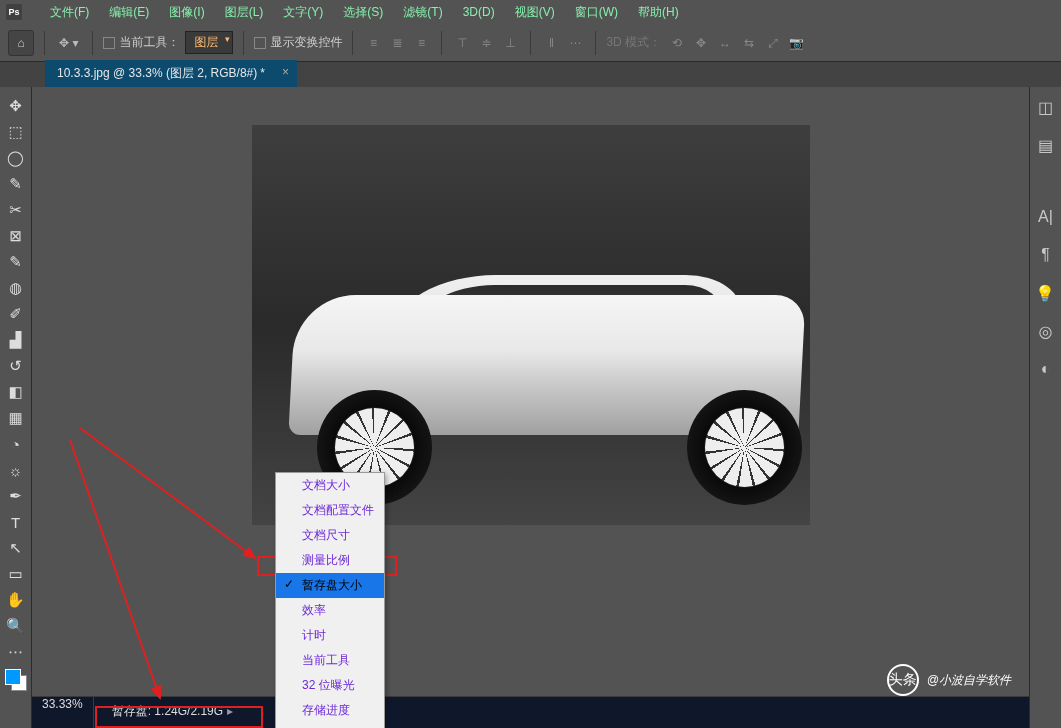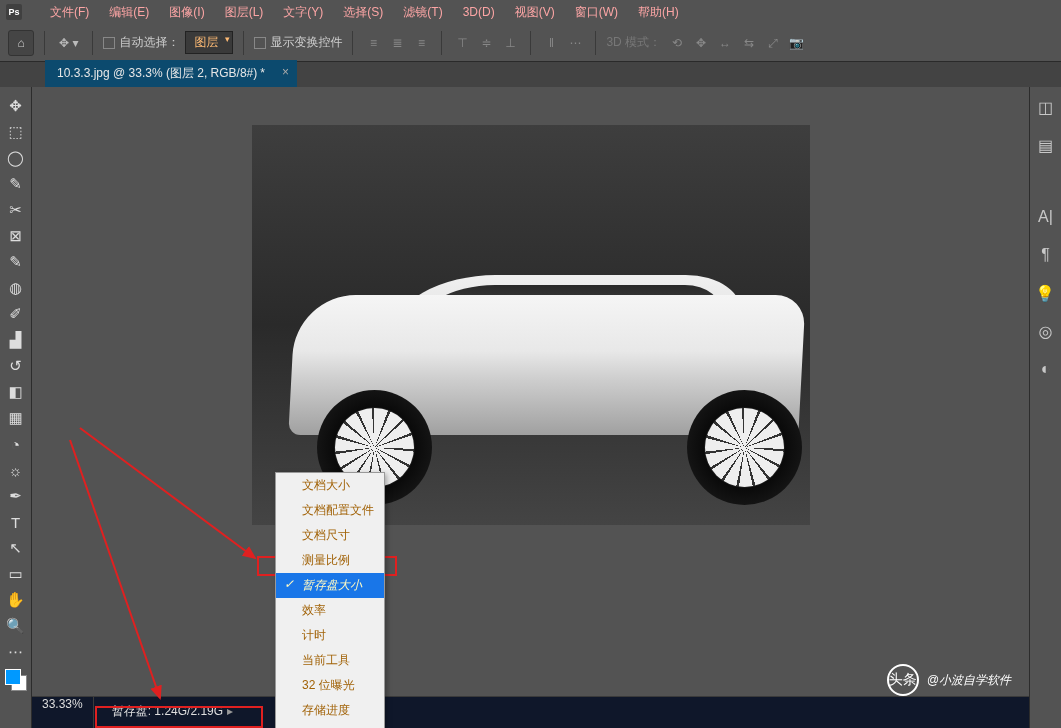--- a/index.html
+++ b/index.html
@@ -1,19 +1,19 @@
 <!DOCTYPE html>
 <html><head>
 <meta charset="utf-8">
 <style>
 * { margin: 0; padding: 0; box-sizing: border-box; font-family: "Microsoft YaHei", sans-serif; font-size: 12px; }
 body { background: #535353; width: 1061px; height: 728px; overflow: hidden; position: relative; }
 .menubar { height: 24px; background: #535353; display: flex; align-items: center; padding-left: 6px; }
 .ps-logo { width: 16px; height: 16px; background: #404040; color: #fff; font-weight: bold; font-size: 9px; display: flex; align-items: center; justify-content: center; border-radius: 2px; margin-right: 18px; }
-.menubar .menuitem { color: #fca5a5; padding: 0 10px; cursor: pointer; }
+.menubar .menuitem { color: #86efac; padding: 0 10px; cursor: pointer; }
 .optionsbar { height: 38px; background: #535353; border-bottom: 1px solid #2a2a2a; display: flex; align-items: center; padding: 0 8px; gap: 6px; }
 .home-btn { width: 26px; height: 26px; background: #454545; display: flex; align-items: center; justify-content: center; color: #ccc; border: 1px solid #333; border-radius: 3px; }
 .opt-sep { width: 1px; height: 24px; background: #3a3a3a; margin: 0 4px; }
 .opt-icon { color: #bbb; padding: 2px 4px; }
 .opt-chk { display: flex; align-items: center; gap: 4px; color: #ccc; }
 .opt-chk .box { width: 12px; height: 12px; border: 1px solid #888; }
 .opt-dd { background: #3a3a3a; border: 1px solid #222; padding: 2px 14px 2px 8px; color: #fdba74; position: relative; }
 .opt-dd::after { content: "▾"; position: absolute; right: 3px; top: 2px; font-size: 9px; }
 .opt-iconset { display: flex; gap: 4px; }
 .opt-iconset span { width: 20px; height: 18px; display: flex; align-items: center; justify-content: center; color: #888; }
@@ -40,22 +40,22 @@
 .swatch .fg { position: absolute; width: 16px; height: 16px; background: #0099ff; border: 1px solid #fff; left: 0; top: 0; z-index: 2; }
 .swatch .bg { position: absolute; width: 16px; height: 16px; background: #fff; border: 1px solid #888; right: 0; bottom: 0; }
 .rightpanel { position: absolute; right: 0; top: 87px; bottom: 0; width: 32px; background: #535353; border-left: 1px solid #2c2c2c; display: flex; flex-direction: column; align-items: center; padding-top: 8px; gap: 14px; }
 .rp-icon { width: 24px; height: 24px; display: flex; align-items: center; justify-content: center; color: #c8c8c8; font-size: 16px; }
 .statusbar { position: absolute; bottom: 0; left: 32px; right: 32px; height: 32px; background: #0f172a; border-top: 1px solid #3a3a3a; display: flex; color: #ddd; font-size: 11px; }
 .sb-zoom { padding: 0 10px; border-right: 1px solid #3a3a3a; }
 .sb-info { padding: 6px 18px; }
 .sb-tri { color: #999; margin-left: 4px; }
 .red-box { position: absolute; border: 2px solid #e02020; pointer-events: none; }
 .context-menu { position: absolute; left: 275px; top: 472px; width: 110px; background: #f0f0f0; border: 1px solid #999; box-shadow: 2px 2px 5px rgba(0,0,0,0.3); z-index: 50; }
-.cm-item { padding: 4px 10px 4px 26px; color: #a16207; font-size: 12px; position: relative; cursor: pointer; }
-.cm-item.sel { background: #1976e8; color: #fef9c3; font-style: italic; }
+.cm-item { padding: 4px 10px 4px 26px; color: #6d28d9; font-size: 12px; position: relative; cursor: pointer; }
+.cm-item.sel { background: #1976e8; color: #000000; }
 .cm-item.sel::before { content: "✓"; position: absolute; left: 8px; }
 .arrow-line { position: absolute; background: transparent; pointer-events: none; z-index: 30; }
 .watermark { position: absolute; bottom: 32px; right: 50px; color: #fff; font-size: 24px; font-style: italic; display: flex; align-items: center; gap: 8px; }
 .wm-logo { width: 32px; height: 32px; border: 2px solid #fff; border-radius: 50%; display: flex; align-items: center; justify-content: center; font-size: 14px; font-style: normal; }
 .opt-faded { color: #777; }
 </style>
 </head>
 <body>
 
 <div class="menubar">
@@ -73,21 +73,21 @@
   <div class="menuitem">帮助(H)</div>
 </div>
 
 <div class="optionsbar">
   <div class="home-btn">⌂</div>
   <div class="opt-sep"></div>
   <div class="opt-icon">✥ ▾</div>
   <div class="opt-sep"></div>
   <div class="opt-chk">
       <div class="box"></div>
-      <span>自动选择：</span>
+      <span>当前工具：</span>
     </div>
   <div class="opt-dd">图层</div>
   <div class="opt-sep"></div>
   <div class="opt-chk">
       <div class="box"></div>
       <span>显示变换控件</span>
     </div>
   <div class="opt-sep"></div>
   <div class="opt-iconset">
     <span>≡</span>

